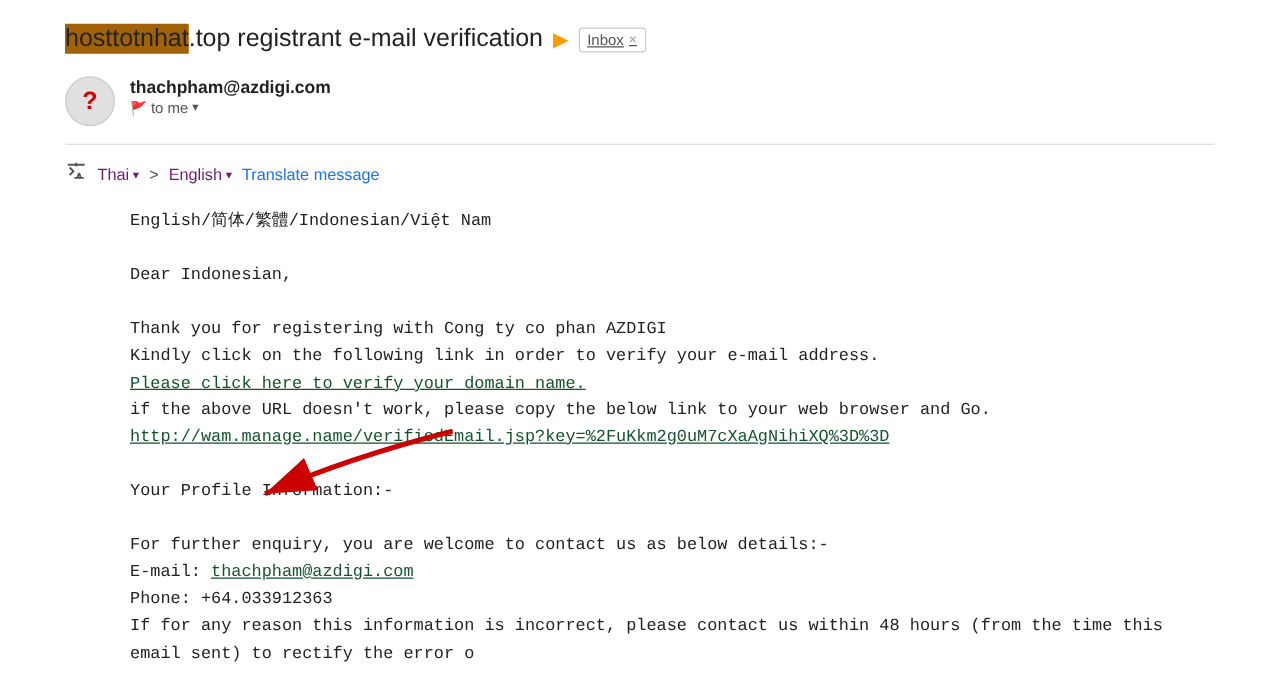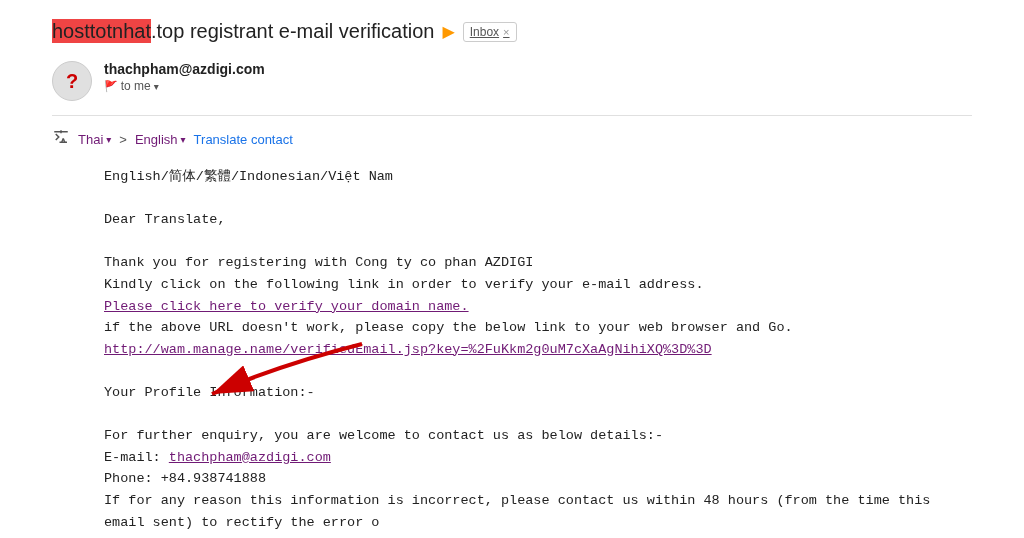--- a/index.html
+++ b/index.html
@@ -16,21 +16,21 @@
     }
     .subject-line {
       display: flex;
       align-items: center;
       margin-bottom: 18px;
       font-size: 20px;
       font-weight: 400;
       gap: 8px;
     }
     .subject-highlight {
-      background-color: #ef4444;
+      background-color: #a16207;
       padding: 1px 0;
     }
     .inbox-badge {
       display: inline-flex;
       align-items: center;
       border: 1px solid #ccc;
       border-radius: 3px;
       font-size: 12px;
       padding: 2px 6px;
       color: #555;
@@ -125,21 +125,21 @@
       font-size: 13.5px;
       line-height: 1.6;
       font-family: 'Courier New', monospace;
       padding-left: 52px;
       position: relative;
     }
     .email-body p {
       margin-bottom: 0;
     }
     .link-blue {
-      color: #701a75;
+      color: #14532d;
       text-decoration: underline;
       cursor: pointer;
     }
     .arrow-annotation {
       position: absolute;
       left: 130px;
       top: 168px;
       pointer-events: none;
     }
     
@@ -192,46 +192,46 @@
     </span>
     <div class="lang-btn">
       <span>Thai</span>
       <span class="chevron">▾</span>
     </div>
     <span>&gt;</span>
     <div class="lang-btn">
       <span>English</span>
       <span class="chevron">▾</span>
     </div>
-    <a class="translate-link">Translate contact</a>
+    <a class="translate-link">Translate message</a>
   </div>
 
   <div class="email-body-wrapper">
     <div class="email-body">
       <p>English/简体/繁體/Indonesian/Việt Nam</p>
       <p>&nbsp;</p>
-      <p>Dear Translate,</p>
+      <p>Dear Indonesian,</p>
       <p>&nbsp;</p>
       <p>Thank you for registering with Cong ty co phan AZDIGI</p>
       <p>Kindly click on the following link in order to verify your e-mail address.</p>
       <p>
         <a class="link-blue">Please click here to verify your domain name.</a>
       </p>
       <p>if the above URL doesn't work, please copy the below link to your web browser and Go.</p>
       <p>
         <a class="link-blue">http://wam.manage.name/verifiedEmail.jsp?key=%2FuKkm2g0uM7cXaAgNihiXQ%3D%3D</a>
       </p>
       <p>&nbsp;</p>
       <p>Your Profile Information:-</p>
       <p>&nbsp;</p>
       <p>For further enquiry, you are welcome to contact us as below details:-</p>
       <p>
         <span>E-mail:  </span><a class="link-blue">thachpham@azdigi.com</a>
       </p>
-      <p>Phone:  +84.938741888</p>
+      <p>Phone:  +64.033912363</p>
       <p>If for any reason this information is incorrect, please contact us within 48 hours (from the time this email sent) to rectify the error o</p>
 
     </div>
 
     <svg class="arrow-annotation" width="200" height="80" viewBox="0 0 200 80">
       <defs>
         <marker id="arrowhead" markerWidth="10" markerHeight="7" refX="10" refY="3.5" orient="auto">
           <polygon points="0 0, 10 3.5, 0 7" fill="#cc0000"></polygon>
         </marker>
       </defs>

